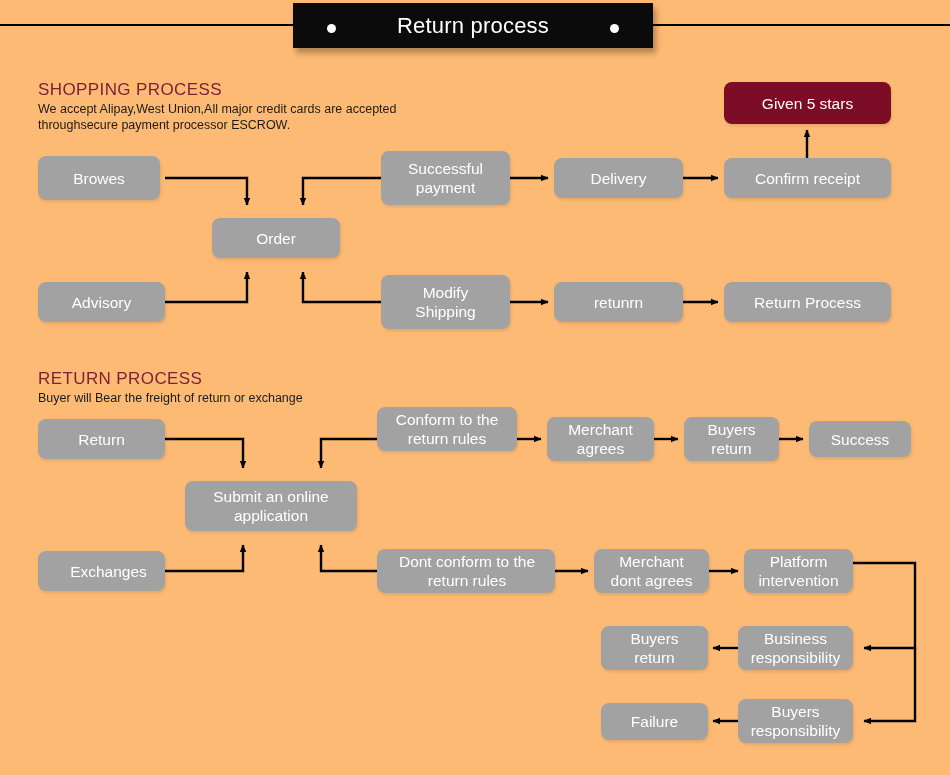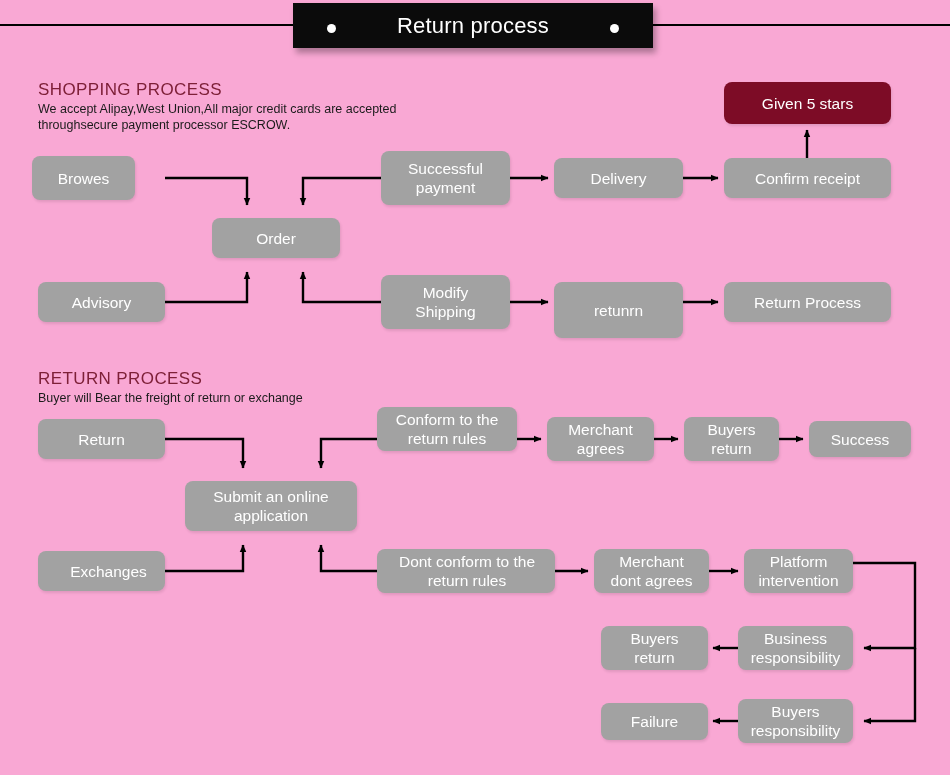--- a/index.html
+++ b/index.html
@@ -10,21 +10,21 @@
   body {
     width: 950px; height: 775px;
     position: relative;
     overflow: hidden;
     font-family: "Liberation Sans", sans-serif;
   }
   #stage {
     position: absolute;
     left: 0; top: 0;
     width: 950px; height: 775px;
-    background: #f9a8d4;
+    background: #fdba74;
   }
 
   
   .rule-line {
     position: absolute;
     height: 2px;
     background: #000000;
     top: 24px;
   }
   .rule-left  { left: 0px;   width: 300px; }
@@ -166,39 +166,39 @@
       <path d="M853,563 H915 V648 H864" marker-end="url(#ar)"></path>
 
       <path d="M915,648 V721 H864" marker-end="url(#ar)"></path>
 
       <path d="M738,648 H713" marker-end="url(#ar)"></path>
 
       <path d="M738,721 H713" marker-end="url(#ar)"></path>
     </g>
   </svg>
 
-  <div class="node" style="left:32px;  top:156px; width:103px; height:44px;">Browes</div>
+  <div class="node" style="left:38px;  top:156px; width:122px; height:44px;">Browes</div>
 
   <div class="node" style="left:212px; top:218px; width:128px; height:40px;">Order</div>
 
   <div class="node" style="left:381px; top:151px; width:129px; height:54px;">Successful
 payment</div>
 
   <div class="node" style="left:554px; top:158px; width:129px; height:40px;">Delivery</div>
 
   <div class="node" style="left:724px; top:158px; width:167px; height:40px;">Confirm receipt</div>
 
   <div class="node accent" style="left:724px; top:82px; width:167px; height:42px;">Given 5 stars</div>
 
   <div class="node" style="left:38px;  top:282px; width:127px; height:40px;">Advisory</div>
 
   <div class="node" style="left:381px; top:275px; width:129px; height:54px;">Modify
 Shipping</div>
 
-  <div class="node" style="left:554px; top:282px; width:129px; height:56px;">retunrn</div>
+  <div class="node" style="left:554px; top:282px; width:129px; height:40px;">retunrn</div>
 
   <div class="node" style="left:724px; top:282px; width:167px; height:40px;">Return Process</div>
 
   <div class="node" style="left:38px;  top:419px; width:127px; height:40px;">Return</div>
 
   <div class="node" style="left:185px; top:481px; width:172px; height:50px;">Submit an online
 application</div>
 
   <div class="node" style="left:377px; top:407px; width:140px; height:44px;">Conform to the
 return rules</div>

